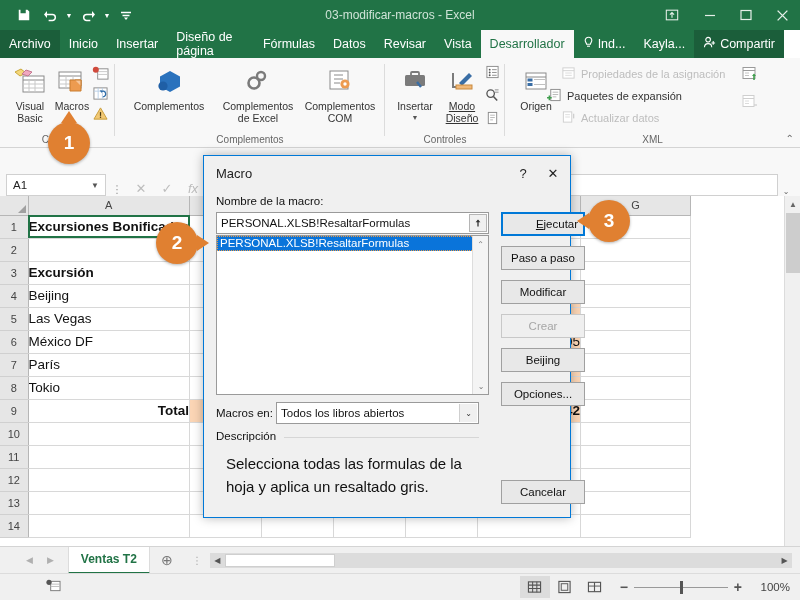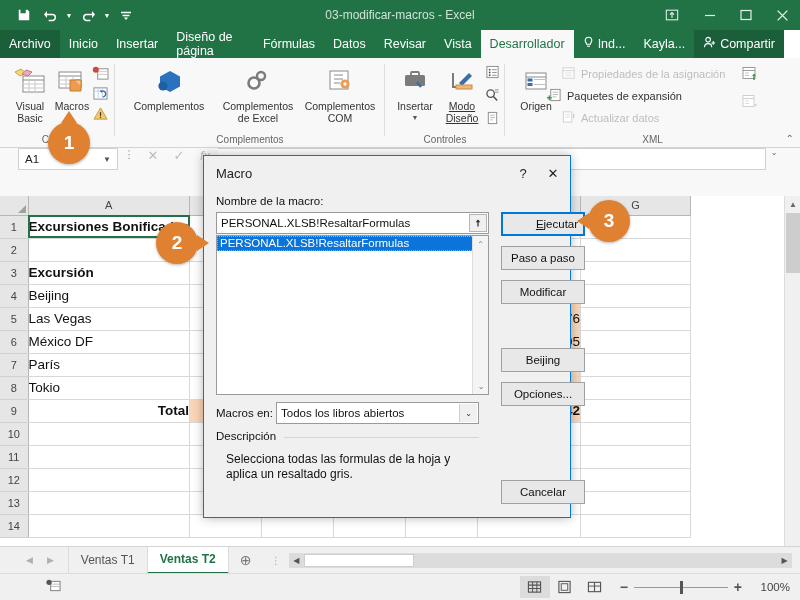--- a/index.html
+++ b/index.html
@@ -68,22 +68,22 @@
   .smallrow {
     position:absolute; font-size:11px; color:#333;
     display:flex; align-items:center; gap:5px;
   }
   .smallrow.dis { color:#bdbdbd; }
   .collapse-ribbon { position:absolute; right:6px; bottom:4px; font-size:10px; color:#666; }
 
   
   .fbar {
     position:absolute; left:0; top:148px; width:800px; height:48px;
-    background:#f8f8f8; display:flex; align-items:flex-start;
-    padding:0 18px; gap:0;
+    background:#f8f8f8; display:flex; align-items:flex-end;
+    padding:0 6px; gap:0;
   }
   .namebox {
     width:100px; height:22px; background:#fff; border:1px solid #d0d0d0;
     display:flex; align-items:center; padding:0 6px; font-size:11.5px; color:#222;
   }
   .namebox .nb-caret { margin-left:auto; font-size:8px; color:#555; }
   .fb-dots { width:22px; text-align:center; color:#999; font-size:11px; letter-spacing:0; }
   .fb-btn { width:26px; text-align:center; color:#bdbdbd; font-size:13px; }
   .fb-input {
     flex:1; height:22px; background:#fff; border:1px solid #d0d0d0; border-left:none;
@@ -215,21 +215,21 @@
   .combo {
     position:absolute; background:#fff; border:1px solid #9a9a9a;
     display:flex; align-items:center; font-size:11.5px; color:#111; padding:0 4px;
   }
   .combo .arrow {
     position:absolute; right:1px; top:1px; bottom:1px; width:18px; background:#f0f0f0;
     border-left:1px solid #cfcfcf; display:flex; align-items:center; justify-content:center;
     font-size:8px; color:#333;
   }
   .grp-line { position:absolute; height:1px; background:#d6d6d6; }
-  .descr { position:absolute; font-size:12px; color:#111; line-height:15px; }
+  .descr { position:absolute; font-size:15px; color:#111; line-height:23px; }
 
   
   .callout {
     position:absolute; width:42px; height:42px; border-radius:50%;
     background:#e08031; color:#fff; font-size:19px; font-weight:bold;
     display:flex; align-items:center; justify-content:center;
     box-shadow:0 1px 3px rgba(0,0,0,0.3); z-index:50;
   }
   .callout .tail { position:absolute; width:0; height:0; }
   .tail-up { top:-11px; left:13px; border-left:8px solid transparent; border-right:8px solid transparent; border-bottom:12px solid #e08031; }
@@ -720,21 +720,20 @@
   <div class="vscroll">
     <div class="vs-btn">▲</div>
     <div class="vs-thumb"></div>
   </div>
 
   <div class="sheetbar">
     <div class="nav-arrows">
       <span>◀</span>
       <span>▶</span>
     </div>
-    <div class="sheettab">Ventas T1</div>
     <div class="sheettab active">Ventas T2</div>
     <div class="addsheet">⊕</div>
     <div class="hs-dots">⋮</div>
     <div class="hscroll">
       <div class="hs-arrow">◀</div>
       <div class="hs-thumb"></div>
       <div class="hs-arrow" style="position:absolute; right:0;">▶</div>
     </div>
   </div>
 
@@ -807,20 +806,21 @@
           <div class="lb-arrow">⌃</div>
           <div class="lb-arrow bot">⌄</div>
         </div>
       </div>
 
       <div class="dbtn primary" style="left:297px; top:22px;">
         <span><span class="u">E</span><span>jecutar</span></span>
       </div>
       <div class="dbtn" style="left:297px; top:56px;">Paso a paso</div>
       <div class="dbtn" style="left:297px; top:90px;">Modificar</div>
+      <div class="dbtn dis" style="left:297px; top:124px;">Crear</div>
       <div class="dbtn" style="left:297px; top:158px;">Beijing</div>
       <div class="dbtn" style="left:297px; top:192px;">Opciones...</div>
       <div class="dbtn" style="left:297px; top:290px;">Cancelar</div>
 
       <div class="lbl" style="left:12px; top:217px;">Macros en:</div>
       <div class="combo" style="left:72px; top:212px; width:203px; height:22px;">
         <span>Todos los libros abiertos</span>
         <span class="arrow">⌄</span>
       </div>
 

